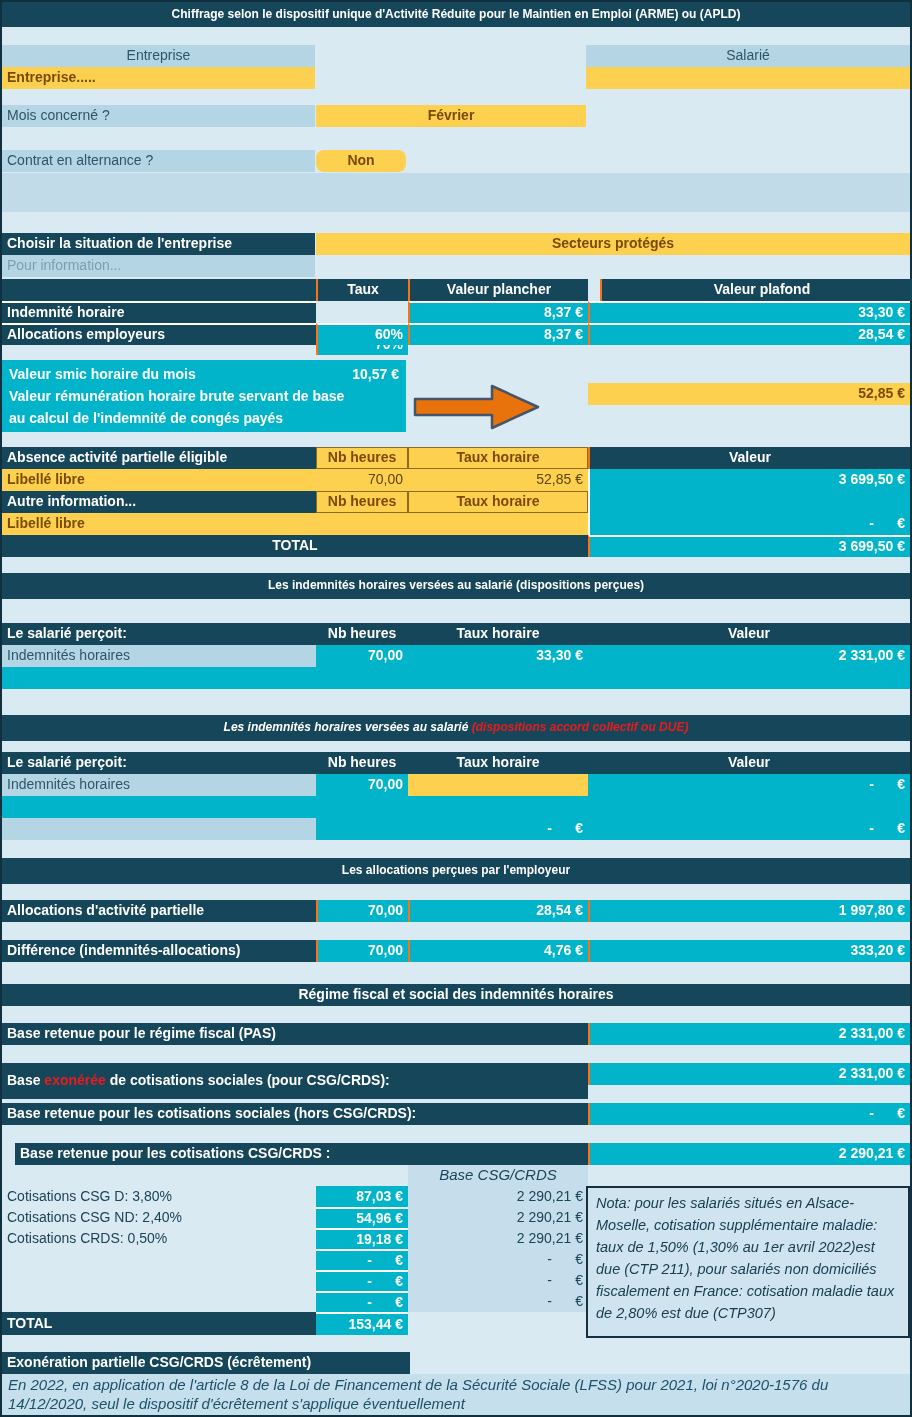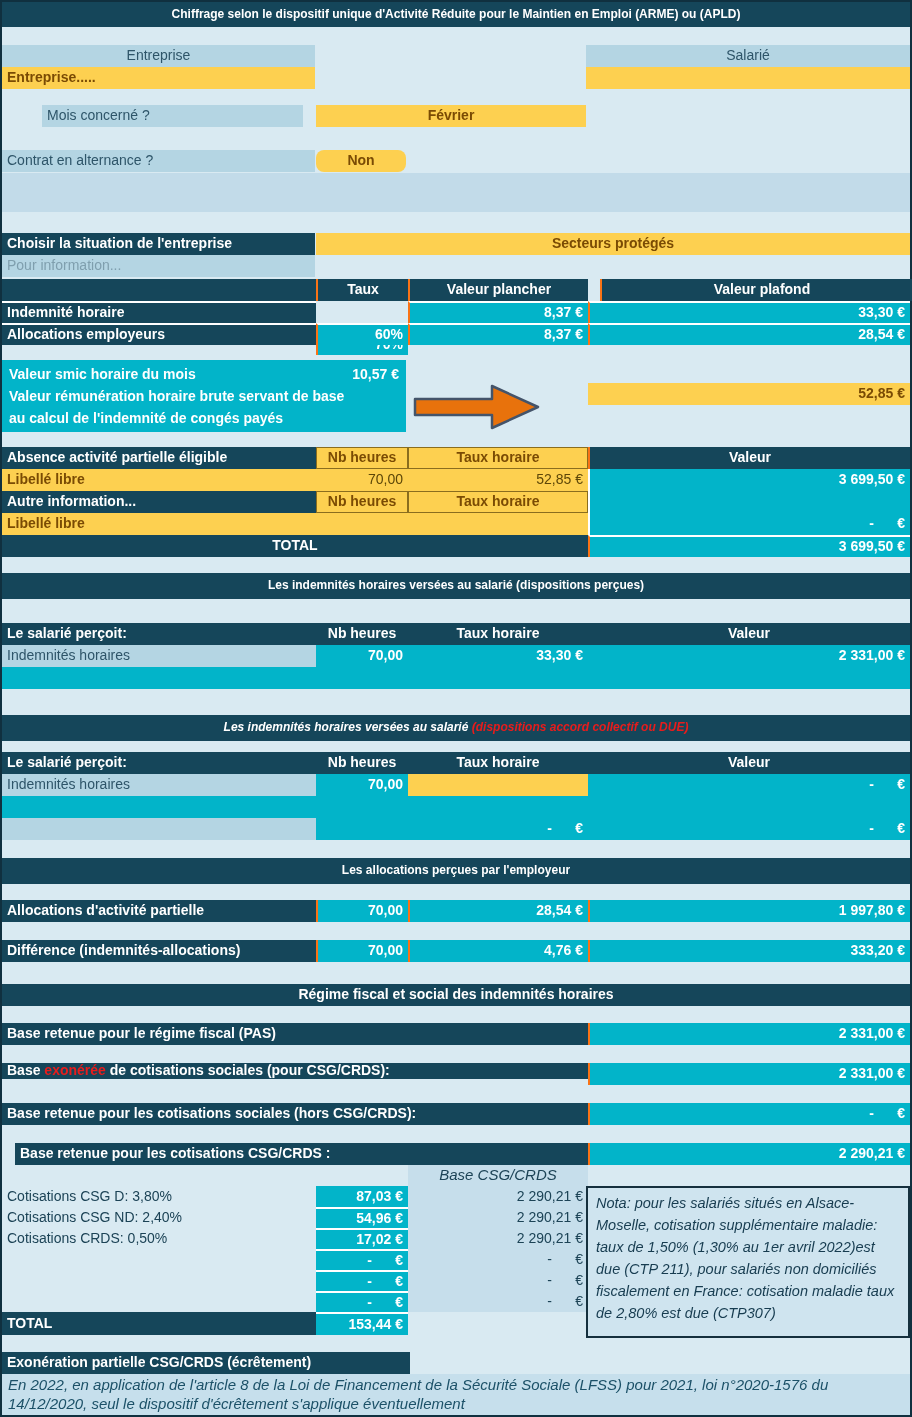--- a/index.html
+++ b/index.html
@@ -34,21 +34,21 @@
 
 <div id="sheet">
 
   <div class="c dk ctr fs16" style="left:0;top:0;width:908px;height:25px;">Chiffrage selon le dispositif unique d'Activité Réduite pour le Maintien en Emploi (ARME) ou (APLD)</div>
 
   <div class="c lb ctr" style="left:0;top:43px;width:313px;height:22px;">Entreprise</div>
   <div class="c lb ctr" style="left:584px;top:43px;width:324px;height:22px;">Salarié</div>
   <div class="c yl" style="left:0;top:65px;width:313px;height:22px;">Entreprise.....</div>
   <div class="c yl" style="left:584px;top:65px;width:324px;height:22px;"></div>
 
-  <div class="c lb" style="left:0;top:103px;width:261px;height:22px;margin-left:40px;">Mois concerné ?</div>
+  <div class="c lb" style="left:0;top:103px;width:313px;height:22px;">Mois concerné ?</div>
   <div class="c yl ctr" style="left:314px;top:103px;width:270px;height:22px;">Février</div>
 
   <div class="c lb" style="left:0;top:148px;width:313px;height:22px;">Contrat en alternance ?</div>
   <div class="c yl ctr" style="left:314px;top:148px;width:90px;height:22px;border-radius:8px;">Non</div>
   <div class="c band" style="left:0;top:171px;width:908px;height:39px;"></div>
 
   <div class="c dk" style="left:0;top:231px;width:313px;height:22px;">Choisir la situation de l'entreprise</div>
   <div class="c lb faded" style="left:0;top:253px;width:313px;height:22px;">Pour information...</div>
   <div class="c yl ctr" style="left:314px;top:231px;width:594px;height:22px;">Secteurs protégés</div>
 
@@ -150,41 +150,41 @@
   <div class="c dk" style="left:0;top:938px;width:314px;height:22px;">Différence (indemnités-allocations)</div>
   <div class="c tl r wl" style="left:314px;top:938px;width:92px;height:22px;">70,00</div>
   <div class="c tl r wl" style="left:406px;top:938px;width:180px;height:22px;">4,76 €</div>
   <div class="c tl r wl" style="left:586px;top:938px;width:322px;height:22px;">333,20 €</div>
 
   <div class="c dk ctr" style="left:0;top:982px;width:908px;height:22px;">Régime fiscal et social des indemnités horaires</div>
 
   <div class="c dk" style="left:0;top:1021px;width:586px;height:22px;">Base retenue pour le régime fiscal (PAS)</div>
   <div class="c tl r wl" style="left:586px;top:1021px;width:322px;height:22px;">2 331,00 €</div>
 
-  <div class="c dk" style="left:0;top:1061px;width:586px;height:16px;">
+  <div class="c dk" style="left:0;top:1061px;width:586px;height:36px;">
     <span>Base </span><span class="red">exonérée</span><span> de cotisations sociales (pour CSG/CRDS):</span>
   </div>
   <div class="c tl r wl" style="left:586px;top:1061px;width:322px;height:22px;">2 331,00 €</div>
 
   <div class="c dk" style="left:0;top:1101px;width:586px;height:22px;">Base retenue pour les cotisations sociales (hors CSG/CRDS):</div>
   <div class="c tl r wl" style="left:586px;top:1101px;width:322px;height:22px;">-      €</div>
 
   <div class="c dk" style="left:13px;top:1141px;width:586px;height:22px;">Base retenue pour les cotisations CSG/CRDS :</div>
   <div class="c tl r wl" style="left:586px;top:1141px;width:322px;height:22px;">2 290,21 €</div>
 
   <div style="position:absolute;left:406px;top:1163px;width:180px;height:147px;background:#c6deeb;"></div>
   <div class="c it ctr navy fs15" style="left:406px;top:1163px;width:180px;height:21px;background:#c6deeb;">Base CSG/CRDS</div>
 
   <div class="c navy" style="left:0;top:1184px;width:310px;height:21px;">Cotisations CSG D: 3,80%</div>
   <div class="c navy" style="left:0;top:1205px;width:310px;height:21px;">Cotisations CSG ND: 2,40%</div>
   <div class="c navy" style="left:0;top:1226px;width:310px;height:21px;">Cotisations CRDS: 0,50%</div>
 
   <div class="c tl r" style="left:314px;top:1184px;width:92px;height:21px;">87,03 €</div>
   <div class="c tl r wt" style="left:314px;top:1205px;width:92px;height:21px;">54,96 €</div>
-  <div class="c tl r wt" style="left:314px;top:1226px;width:92px;height:21px;">17,02 €</div>
+  <div class="c tl r wt" style="left:314px;top:1226px;width:92px;height:21px;">19,18 €</div>
   <div class="c tl r wt" style="left:314px;top:1247px;width:92px;height:21px;">-      €</div>
   <div class="c tl r wt" style="left:314px;top:1268px;width:92px;height:21px;">-      €</div>
   <div class="c tl r wt" style="left:314px;top:1289px;width:92px;height:21px;">-      €</div>
 
   <div class="c navy r" style="left:406px;top:1184px;width:180px;height:21px;">2 290,21 €</div>
   <div class="c navy r" style="left:406px;top:1205px;width:180px;height:21px;">2 290,21 €</div>
   <div class="c navy r" style="left:406px;top:1226px;width:180px;height:21px;">2 290,21 €</div>
   <div class="c navy r" style="left:406px;top:1247px;width:180px;height:21px;">-      €</div>
   <div class="c navy r" style="left:406px;top:1268px;width:180px;height:21px;">-      €</div>
   <div class="c navy r" style="left:406px;top:1289px;width:180px;height:21px;">-      €</div>

